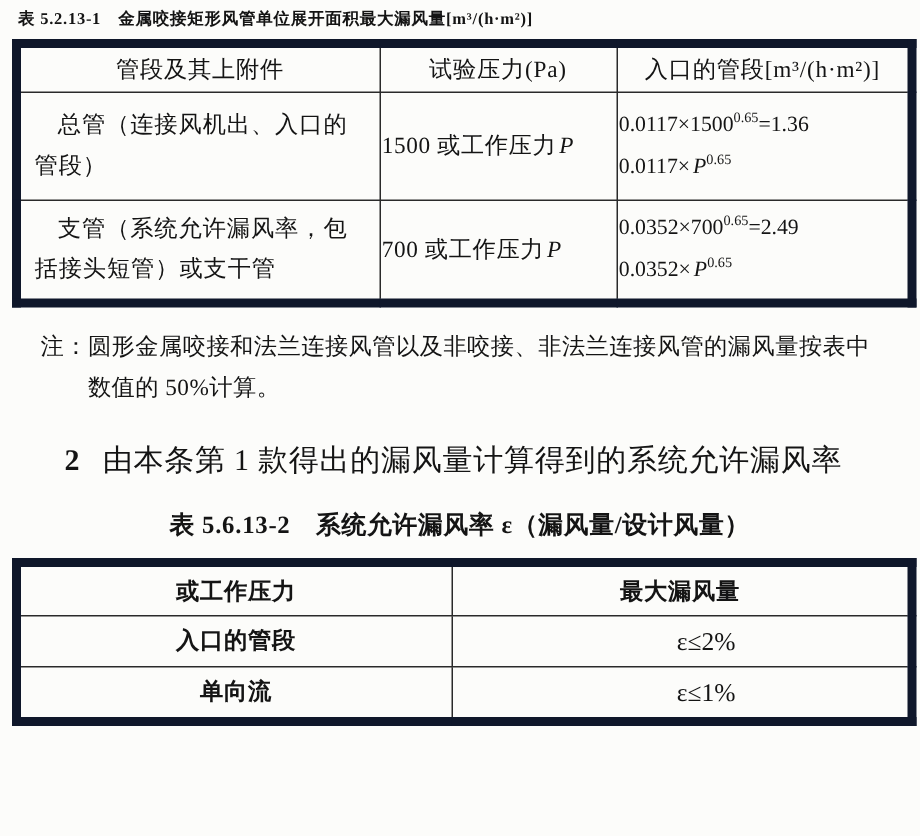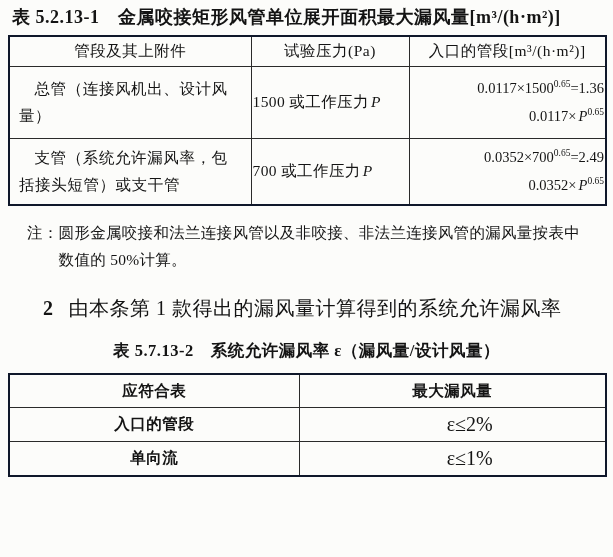--- a/index.html
+++ b/index.html
@@ -6,48 +6,48 @@
   body{
     width:613px;height:557px;overflow:hidden;
     background:#fcfcfa;color:#141414;
     font-family:"Liberation Serif","DejaVu Serif",serif;
   }
   .page{position:relative;width:613px;height:557px;}
 
   
   .t1-title{
     margin:5px 0 0 12px;
-    font-size:18px;font-weight:bold;letter-spacing:0.5px;
+    font-size:11px;font-weight:bold;letter-spacing:0.5px;
     white-space:nowrap;
   }
 
   
   table{border-collapse:collapse;table-layout:fixed;}
   td,th{border:1px solid #2a2a2a;}
-  .t1,.t2{border:2px solid #0f172a;margin-left:8px;width:597px;}
+  .t1,.t2{border:6px solid #0f172a;margin-left:8px;width:597px;}
 
   
   .t1{margin-top:6px;}
   .t1 col.c1{width:242px;}
   .t1 col.c2{width:158px;}
   .t1 col.c3{width:197px;}
   .t1 th{
     height:29px;font-size:15.5px;font-weight:normal;
     letter-spacing:0.5px;text-align:center;padding:0 2px;
   }
   .t1 td{vertical-align:middle;}
   .t1 tr.r1 td{height:67px;}
   .t1 tr.r2 td{height:65px;}
   .t1 tr.r3 td{height:61px;}
   td.duct{
     font-size:15.5px;letter-spacing:0.6px;
     padding:2px 9px;text-align:left;text-indent:1em;line-height:1.7;
   }
   td.press{font-size:15.5px;letter-spacing:0.4px;}
-  td.formula{text-align:right;font-size:14.5px;margin-left:28px;}
+  td.formula{text-align:left;font-size:14.5px;margin-left:28px;}
   .fline{line-height:1.9;}
   sup.exp{font-size:9.5px;vertical-align:super;line-height:0;}
   .var{font-style:italic;font-family:"Liberation Serif",serif;padding-left:2px;}
 
   
   .note{
     display:flex;align-items:flex-start;
     margin:13px 0 0 27px;
     font-size:15.5px;line-height:1.75;letter-spacing:0.3px;
   }
@@ -66,21 +66,21 @@
   .t2-title{
     margin-top:17px;text-align:center;
     font-size:16.5px;font-weight:bold;letter-spacing:0.5px;
   }
   .t2{margin-top:11px;}
   .t2 col.c1{width:290px;}
   .t2 col.c2{width:307px;}
   .t2 th{height:30px;font-size:15.5px;font-weight:600;letter-spacing:0.5px;}
   .t2 td{height:31px;text-align:center;vertical-align:middle;font-size:15.5px;}
   .t2 td.rtype{font-weight:600;letter-spacing:0.5px;}
-  .t2 td.std{font-size:20px;padding-left:36px;}
+  .t2 td.std{font-size:17px;padding-left:36px;}
 </style>
 </head>
 <body>
 
 <div class="page">
 
   <div class="t1-title">表 5.2.13-1　金属咬接矩形风管单位展开面积最大漏风量[m³/(h·m²)]</div>
 
   <table class="t1">
     <colgroup>
@@ -90,21 +90,21 @@
       </colgroup>
     <thead>
       <tr>
         <th>管段及其上附件</th>
         <th>试验压力(Pa)</th>
         <th>入口的管段[m³/(h·m²)]</th>
       </tr>
     </thead>
     <tbody>
       <tr class="r1">
-        <td class="duct">总管（连接风机出、设计风量）</td>
+        <td class="duct">总管（连接风机出、入口的管段）</td>
         <td class="press"><span>1500 或工作压力</span><span class="var">P</span></td>
         <td class="formula">
           <div class="fline"><span>0.0117×1500</span><sup class="exp">0.65</sup><span>=1.36</span></div>
           <div class="fline"><span>0.0117×</span><span class="var">P</span><sup class="exp">0.65</sup></div>
         </td>
       </tr>
       <tr class="r3">
         <td class="duct">支管（系统允许漏风率，包括接头短管）或支干管</td>
         <td class="press"><span>700 或工作压力</span><span class="var">P</span></td>
         <td class="formula">
@@ -115,30 +115,30 @@
     </tbody>
   </table>
 
   <div class="note">
     <span class="note-label">注：</span>
     <span class="note-body"><span>圆形金属咬接和法兰连接风管以及非咬接、非法兰连接风管的漏风量按表中</span><br><span>数值的 50%计算。</span></span>
   </div>
 
   <p class="para"><span class="pnum">2</span><span>由本条第 1 款得出的漏风量计算得到的系统允许漏风率</span><br></p>
 
-  <div class="t2-title">表 5.7.13-2　系统允许漏风率 ε（漏风量/设计风量）</div>
+  <div class="t2-title">表 5.6.13-2　系统允许漏风率 ε（漏风量/设计风量）</div>
 
   <table class="t2">
     <colgroup>
         <col class="c1">
         <col class="c2">
       </colgroup>
     <thead>
       <tr>
-        <th>应符合表</th>
+        <th>或工作压力</th>
         <th>最大漏风量</th>
       </tr>
     </thead>
     <tbody>
       <tr>
         <td class="rtype">入口的管段</td>
         <td class="std">ε≤2%</td>
       </tr>
       <tr>
         <td class="rtype">单向流</td>

